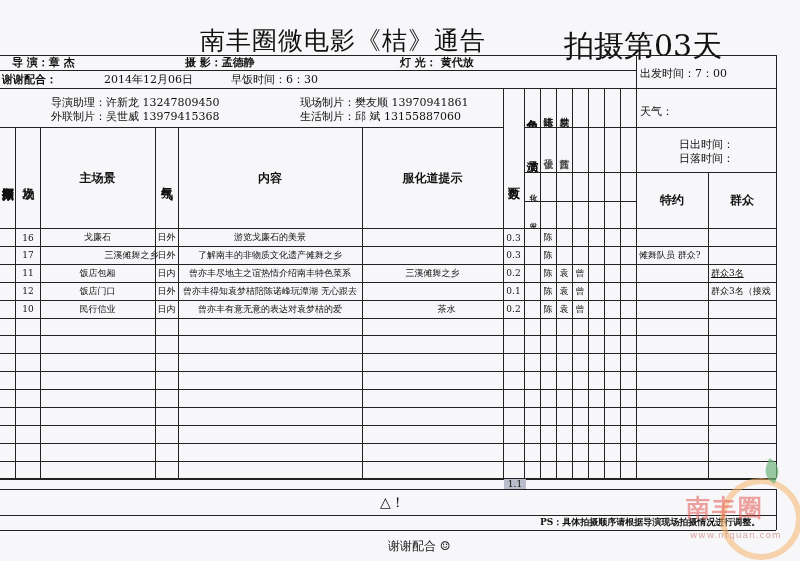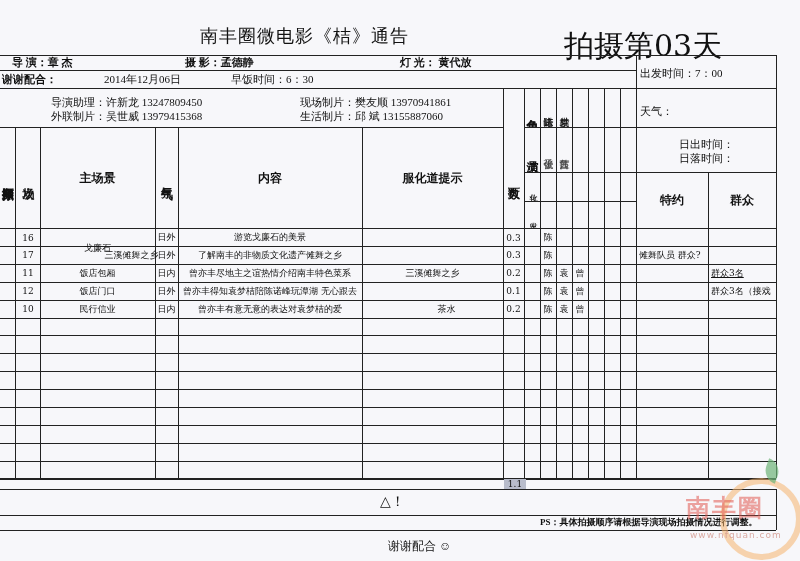--- a/index.html
+++ b/index.html
@@ -1,23 +1,23 @@
 <!DOCTYPE html>
 <html><head>
 <meta charset="utf-8">
 <style>
   html,body{margin:0;padding:0;}
   body{width:800px;height:561px;background:#f7f7fa;position:relative;overflow:hidden;
        font-family:"DejaVu Serif","Liberation Serif",serif;color:#111;}
   .abs{position:absolute;}
-  .title{top:24px;left:200px;font-size:18px;letter-spacing:1px;white-space:nowrap;}
+  .title{top:24px;left:200px;font-size:25px;letter-spacing:1px;white-space:nowrap;}
   .day{top:26px;left:564px;font-size:30px;white-space:nowrap;}
   .hline{position:absolute;height:0;border-top:1.5px solid #222;}
   .vline{position:absolute;width:0;border-left:1.2px solid #222;}
-  .t{position:absolute;font-size:11px;white-space:nowrap;line-height:1.2;font-family:Liberation Serif, serif;}
+  .t{position:absolute;font-size:11px;white-space:nowrap;line-height:1.2;}
   .tb{font-weight:bold;}
   .cell{position:absolute;display:flex;align-items:center;justify-content:center;text-align:center;font-size:9px;white-space:nowrap;overflow:hidden;}
   .vtext{writing-mode:vertical-rl;text-orientation:upright;letter-spacing:0;}
   .hdr{font-size:12px;font-weight:bold;}
   .small{font-size:8px;}
   .pagecount{position:absolute;left:504px;top:479px;width:22px;height:10px;background:#b8bccb;font-size:9px;text-align:center;line-height:10px;}
   .watermark{position:absolute;left:720px;top:478px;width:70px;height:70px;border-radius:50%;border:6px solid rgba(245,180,110,0.55);}
   .wm-text{position:absolute;left:686px;top:492px;font-size:24px;color:rgba(225,90,80,0.55);font-weight:bold;letter-spacing:2px;font-family:"DejaVu Sans",sans-serif;}
   .wm-url{position:absolute;left:690px;top:530px;font-size:9px;color:rgba(210,150,140,0.8);font-family:"DejaVu Sans",sans-serif;letter-spacing:1px;}
   .leaf{position:absolute;left:765px;top:460px;width:14px;height:22px;background:rgba(110,180,120,0.7);border-radius:0 14px 0 14px;transform:rotate(20deg);}
@@ -102,21 +102,21 @@
 <div class="cell vtext" style="left:540px;top:90px;width:16px;height:37px;font-size:10px;">陈诺峰</div>
 <div class="cell vtext" style="left:556px;top:90px;width:16px;height:37px;font-size:10px;">袁梦桔</div>
 <div class="cell vtext" style="left:540px;top:130px;width:16px;height:42px;font-size:10px;color:#444;">张子俊</div>
 <div class="cell vtext" style="left:556px;top:130px;width:16px;height:42px;font-size:10px;color:#444;">江鲁茜</div>
 <div class="cell hdr" style="left:636px;top:172px;width:72px;height:56px;">特约</div>
 <div class="cell hdr" style="left:708px;top:172px;width:68px;height:56px;">群众</div>
 
 <div id="rows">
     <div>
       <div class="cell" style="left:16px;top:229px;width:24px;height:17px;">16</div>
-      <div class="cell" style="left:40px;top:240px;width:115px;height:17px;text-align:right;">戈廉石</div>
+      <div class="cell" style="left:40px;top:229px;width:115px;height:17px;text-align:right;">戈廉石</div>
       <div class="cell" style="left:155px;top:229px;width:23px;height:17px;">日外</div>
       <div class="cell" style="left:178px;top:229px;width:184px;height:17px;">游览戈廉石的美景</div>
       <div class="cell" style="left:362px;top:229px;width:141px;height:17px;"></div>
       <div class="cell" style="left:503px;top:229px;width:21px;height:17px;">0.3</div>
       <div class="cell" style="left:540px;top:229px;width:16px;height:17px;">陈</div>
       <div class="cell" style="left:556px;top:229px;width:16px;height:17px;"></div>
       <div class="cell" style="left:572px;top:229px;width:16px;height:17px;"></div>
       <div class="cell" style="left:636px;top:229px;width:72px;height:17px;justify-content:flex-start;padding-left:3px;"></div>
       <div class="cell" style="left:708px;top:229px;width:68px;height:17px;justify-content:flex-start;padding-left:3px;"></div>
     </div>

